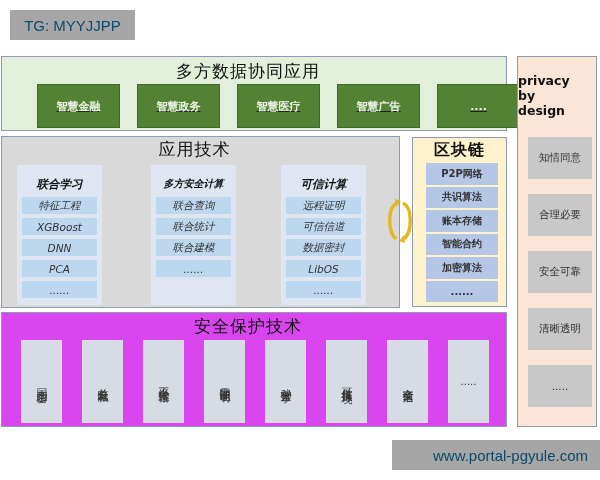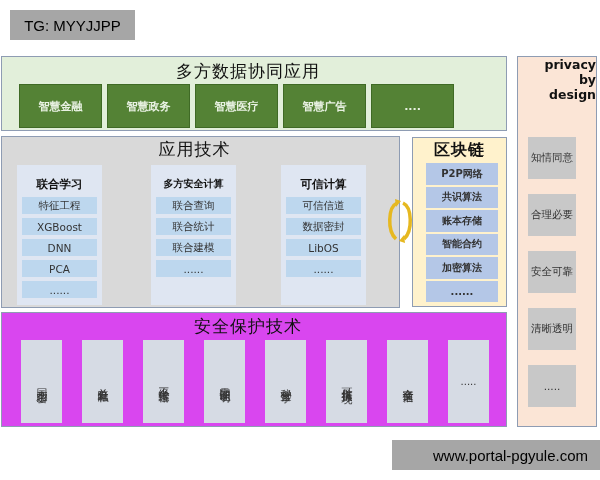--- a/index.html
+++ b/index.html
@@ -1,52 +1,52 @@
 <!DOCTYPE html>
 <html><head>
 <meta charset="utf-8">
 <style>
   * { box-sizing: border-box; margin: 0; padding: 0; }
   html, body { width: 600px; height: 480px; background: #ffffff; overflow: hidden; }
   body { position: relative; font-family: "DejaVu Sans", "Liberation Sans", sans-serif; color: #222; }
 
   .watermark {
-    position: absolute; background: #a6a6a6; color: #000000;
+    position: absolute; background: #a6a6a6; color: #0c4a6e;
     font-family: "Liberation Sans", "DejaVu Sans", sans-serif;
     font-size: 15px; display: flex; align-items: center; justify-content: center;
   }
   .wm-top { left: 10px; top: 10px; width: 125px; height: 30px; }
   .wm-bottom { left: 392px; top: 440px; width: 237px; height: 30px; font-size: 15px; }
 
   
   .layer-app {
     position: absolute; left: 1px; top: 56px; width: 506px; height: 75px;
     background: #e2efda; border: 1px solid #8e9cb3;
   }
   .layer-title {
     position: absolute; left: 0; right: 12px; text-align: center;
     font-size: 17px; font-weight: normal; color: #111; letter-spacing: 1px;
   }
   .layer-app .layer-title { top: 3px; }
-  .app-row { position: absolute; left: 17px; top: 27px; display: flex; gap: 5px; }
+  .app-row { position: absolute; left: 35px; top: 27px; display: flex; gap: 17px; text-decoration: underline; }
   .app-btn {
     width: 83px; height: 44px; background: #548235; border: 1px solid #3f6a25;
     color: #e8f1e2; font-size: 11px; font-weight: bold;
     display: flex; align-items: center; justify-content: center;
   }
 
   
   .layer-tech {
     position: absolute; left: 1px; top: 136px; width: 399px; height: 172px;
     background: #d9d9d9; border: 1px solid #8e9cb3;
   }
   .layer-tech .layer-title { top: 1px; }
   .tech-col {
     position: absolute; top: 28px; width: 85px; height: 140px;
-    background: #dfe6f2; padding: 6px 5px 0 5px;
+    background: #dfe6f2; padding: 6px 5px 0 5px; font-style: italic;
   }
   .tech-col-title {
     text-align: center; font-weight: bold; font-size: 11.5px; height: 26px;
     display: flex; align-items: center; justify-content: center; color: #111;
   }
   .tech-col-title.small { font-size: 10px; }
   .tech-item {
     height: 17px; margin-bottom: 4px; background: #bdd7ee;
     font-size: 10.5px; color: #333; display: flex; align-items: center; justify-content: center;
   }
@@ -80,26 +80,26 @@
     font-size: 11px; color: #333; letter-spacing: 1px; line-height: 1;
   }
   .sec-item.ellipsis { writing-mode: horizontal-tb; letter-spacing: 0; font-size: 10px; }
 
   
   .layer-privacy {
     position: absolute; left: 517px; top: 56px; width: 80px; height: 371px;
     background: #fbe5d6; border: 1px solid #8e9cb3;
   }
   .privacy-title {
-    text-align: right; font-weight: bold; font-size: 12.5px; line-height: 15px;
-    margin-top: 0; color: #111;
+    text-align: left; font-weight: bold; font-size: 12.5px; line-height: 15px;
+    margin-top: 16px; color: #111;
   }
   .privacy-list { position: absolute; left: 10px; top: 80px; }
   .privacy-item {
-    width: 48px; height: 42px; background: #c8c8c8; margin-bottom: 15px;
+    width: 64px; height: 42px; background: #c8c8c8; margin-bottom: 15px;
     font-size: 10.5px; color: #333; display: flex; align-items: center; justify-content: center;
   }
 </style>
 </head>
 <body>
 
 <div class="watermark wm-top">TG: MYYJJPP</div>
 
 <div class="layer-app">
   <div class="layer-title">多方数据协同应用</div>
@@ -127,20 +127,21 @@
   <div class="tech-col" style="left:149px;">
     <div class="tech-col-title small">多方安全计算</div>
     <div class="tech-item">联合查询</div>
     <div class="tech-item">联合统计</div>
     <div class="tech-item">联合建模</div>
     <div class="tech-item">......</div>
   </div>
 
   <div class="tech-col" style="left:279px;">
     <div class="tech-col-title">可信计算</div>
+    <div class="tech-item">远程证明</div>
     <div class="tech-item">可信信道</div>
     <div class="tech-item">数据密封</div>
     <div class="tech-item">LibOS</div>
     <div class="tech-item">......</div>
   </div>
 </div>
 
 <svg class="sync" viewBox="0 0 30 44">
   <path d="M12 4 C 3 8, 2 32, 11 40" fill="none" stroke="#e6b820" stroke-width="3.5"></path>
   <path d="M18 4 C 27 8, 28 32, 19 40" fill="none" stroke="#e6b820" stroke-width="3.5"></path>

